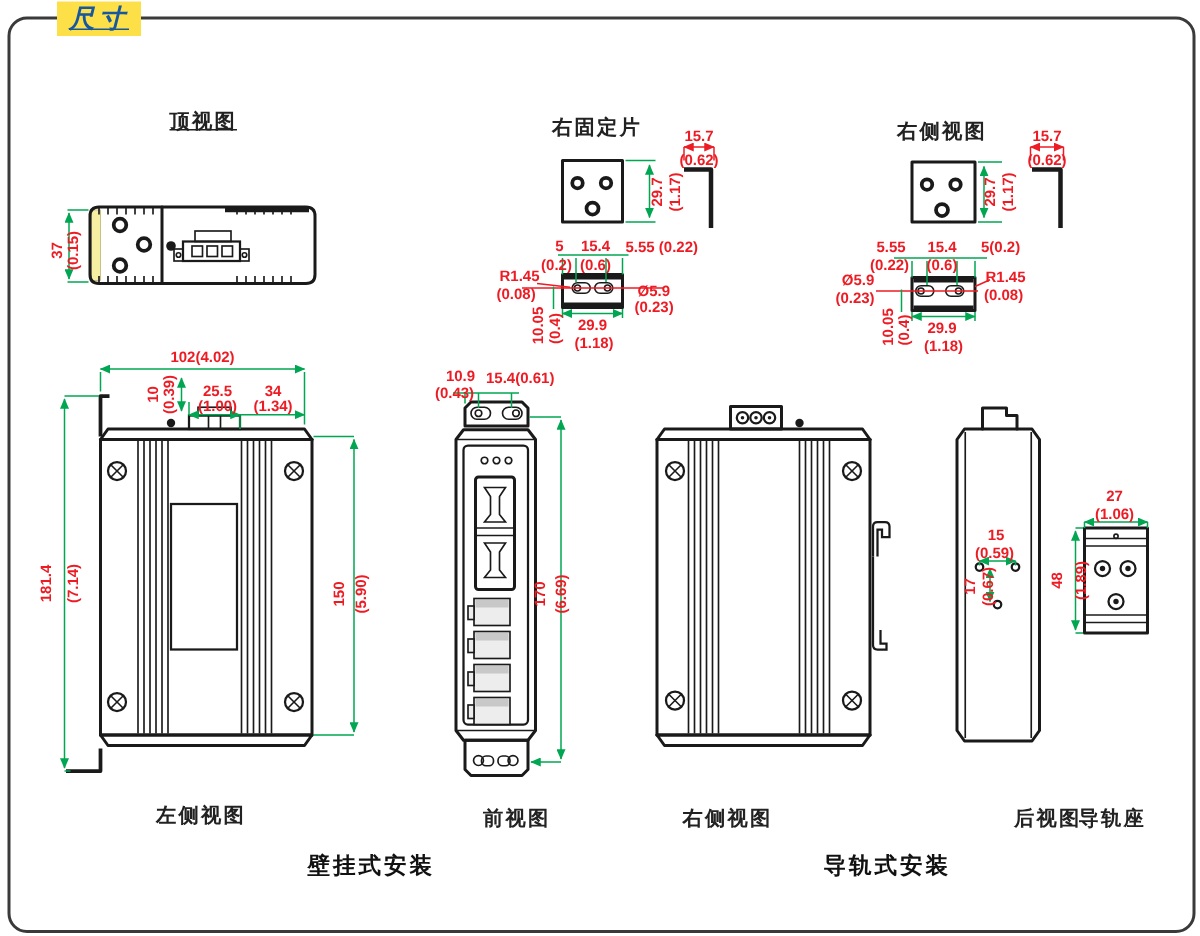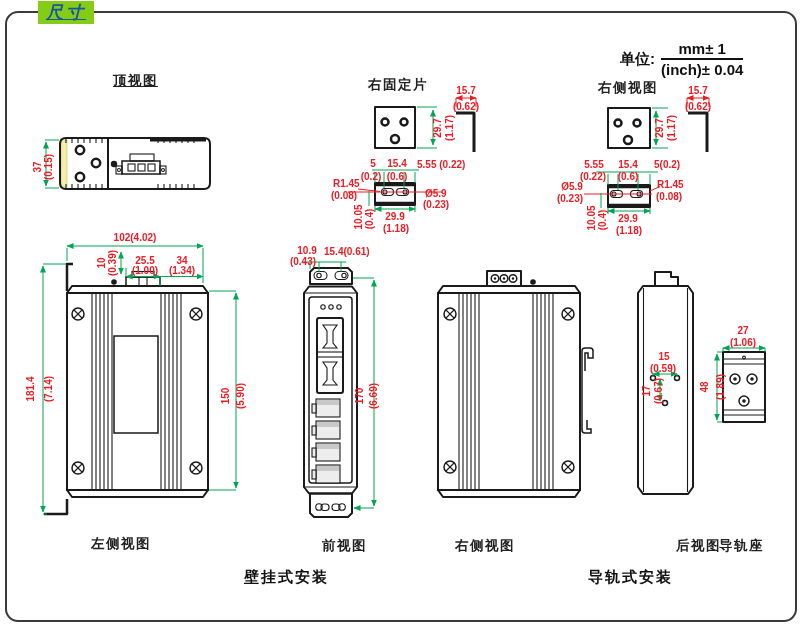--- a/index.html
+++ b/index.html
@@ -1,31 +1,31 @@
 <!DOCTYPE html>
 <html><head>
 <meta charset="utf-8">
 <style>
   html,body{margin:0;padding:0;background:#fff;}
   #stage{position:relative;width:800px;height:624px;background:#fff;overflow:hidden;
          font-family:"Liberation Sans",sans-serif;}
   .border-box{position:absolute;left:5px;top:11px;width:788px;height:607px;
               border:2px solid #3a3a3a;border-radius:13px;background:#fff;}
-  .page-title{position:absolute;left:38px;top:1px;background:#84cc16;padding:0 8px;
+  .page-title{position:absolute;left:38px;top:1px;background:#fde047;padding:0 8px;
               color:#1657a0;font-weight:bold;font-style:italic;font-size:17px;
               letter-spacing:3px;z-index:5;text-decoration:underline;}
   .unit-note{position:absolute;left:620px;top:40px;display:flex;align-items:center;
              color:#111;font-weight:bold;font-size:15px;z-index:4;}
   .unit-note .frac{margin-left:6px;text-align:center;line-height:1.15;}
   .unit-note .num{display:block;padding:0 10px 1px 10px;border-bottom:2px solid #111;}
   .unit-note .den{display:block;padding-top:1px;}
   .vlabel{position:absolute;font-size:13.5px;font-weight:600;color:#222;
           letter-spacing:1.5px;white-space:nowrap;z-index:4;}
   .mlabel{position:absolute;font-size:15px;font-weight:bold;color:#111;
-          letter-spacing:2px;white-space:nowrap;z-index:4;margin-left:39px;}
+          letter-spacing:2px;white-space:nowrap;z-index:4;}
   svg{position:absolute;left:0;top:0;z-index:3;}
   .k{stroke:#1a1a1a;fill:none;stroke-width:2;stroke-linejoin:round;stroke-linecap:round;}
   .k1{stroke:#1a1a1a;fill:none;stroke-width:1.1;}
   .k15{stroke:#1a1a1a;fill:none;stroke-width:1.5;}
   .k25{stroke:#1a1a1a;fill:none;stroke-width:2.5;stroke-linejoin:round;}
   .k3{stroke:#1a1a1a;fill:none;stroke-width:3;stroke-linejoin:round;}
   .blk{fill:#1a1a1a;stroke:none;}
   .g{stroke:#00a651;fill:none;stroke-width:1;}
   .r{stroke:#ed1c24;fill:none;stroke-width:1;}
   .gray{fill:#ededed;}
@@ -35,32 +35,25 @@
          font-size:10px;text-anchor:middle;}
   text.ds{text-anchor:start;}
 </style>
 </head>
 <body>
 
 <div id="stage">
   <div class="border-box"></div>
   <span class="page-title">尺寸</span>
 
-  <div class="unit-note">
-    <span>单位:</span>
-    <span class="frac">
-      <span class="num">mm± 1</span>
-      <span class="den">(inch)± 0.04</span>
-    </span>
-  </div>
 
   <div class="vlabel" style="left:113px;top:72px;text-decoration:underline;">顶视图</div>
   <div class="vlabel" style="left:368px;top:76px;">右固定片</div>
   <div class="vlabel" style="left:598px;top:79px;">右侧视图</div>
-  <div class="vlabel" style="left:91px;top:535px;">左侧视图</div>
+  <div class="vlabel" style="left:104px;top:535px;">左侧视图</div>
   <div class="vlabel" style="left:322px;top:537px;">前视图</div>
   <div class="vlabel" style="left:455px;top:537px;">右侧视图</div>
   <div class="vlabel" style="left:676px;top:537px;">后视图</div>
   <div class="vlabel" style="left:719px;top:537px;text-align:right;">导轨座</div>
   <div class="mlabel" style="left:205px;top:568px;">壁挂式安装</div>
   <div class="mlabel" style="left:549px;top:568px;font-family:Liberation Serif, serif;">导轨式安装</div>
 
   <svg width="800" height="624" viewBox="0 0 800 624">
     <defs>
       <marker id="mg" markerWidth="8" markerHeight="6" refX="6.5" refY="3" orient="auto-start-reverse">

